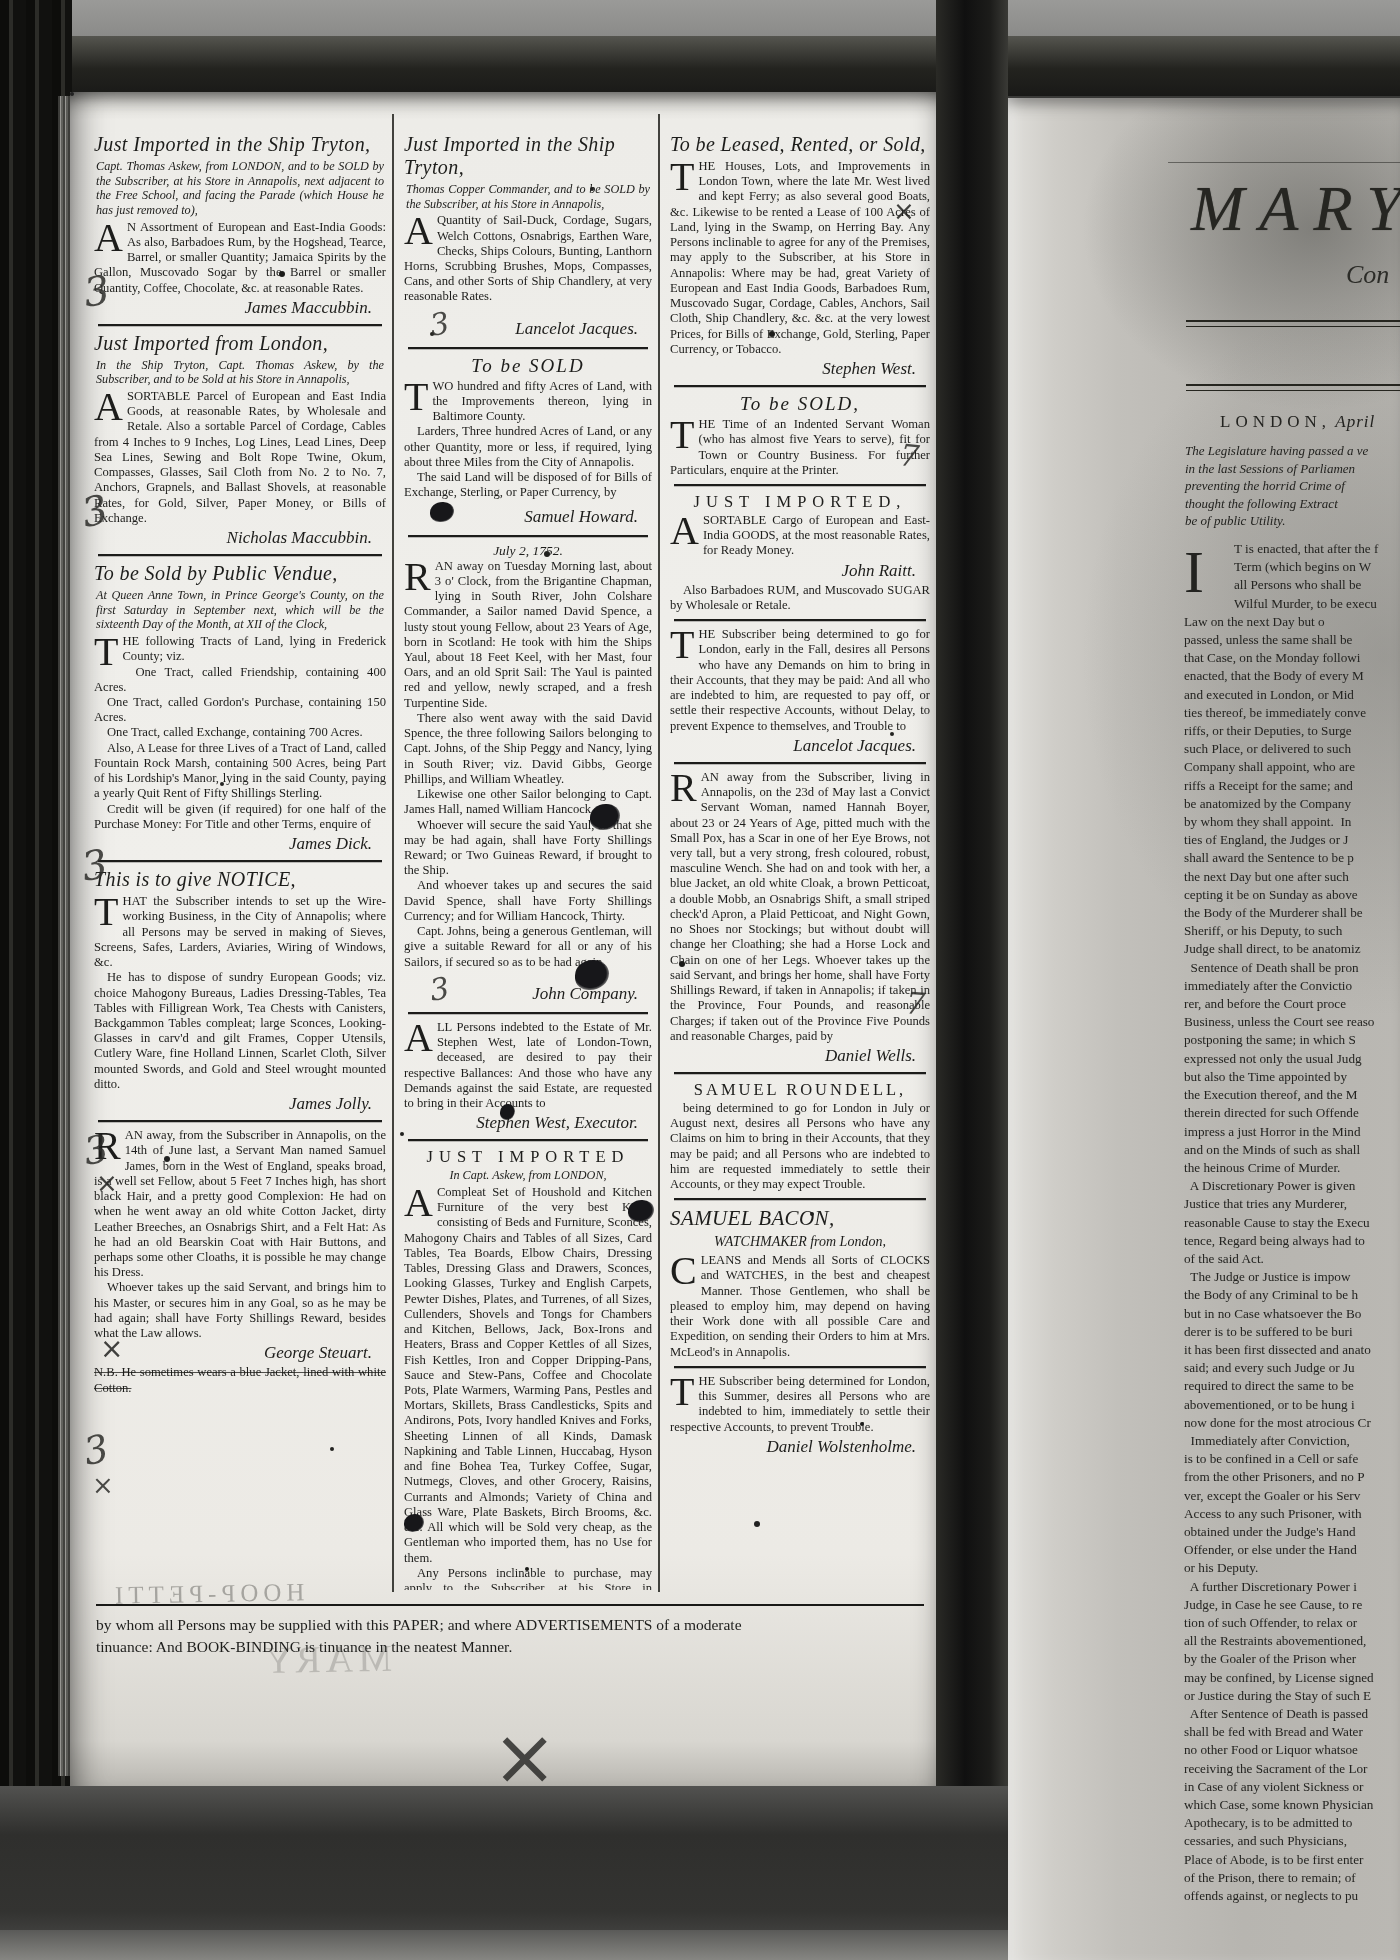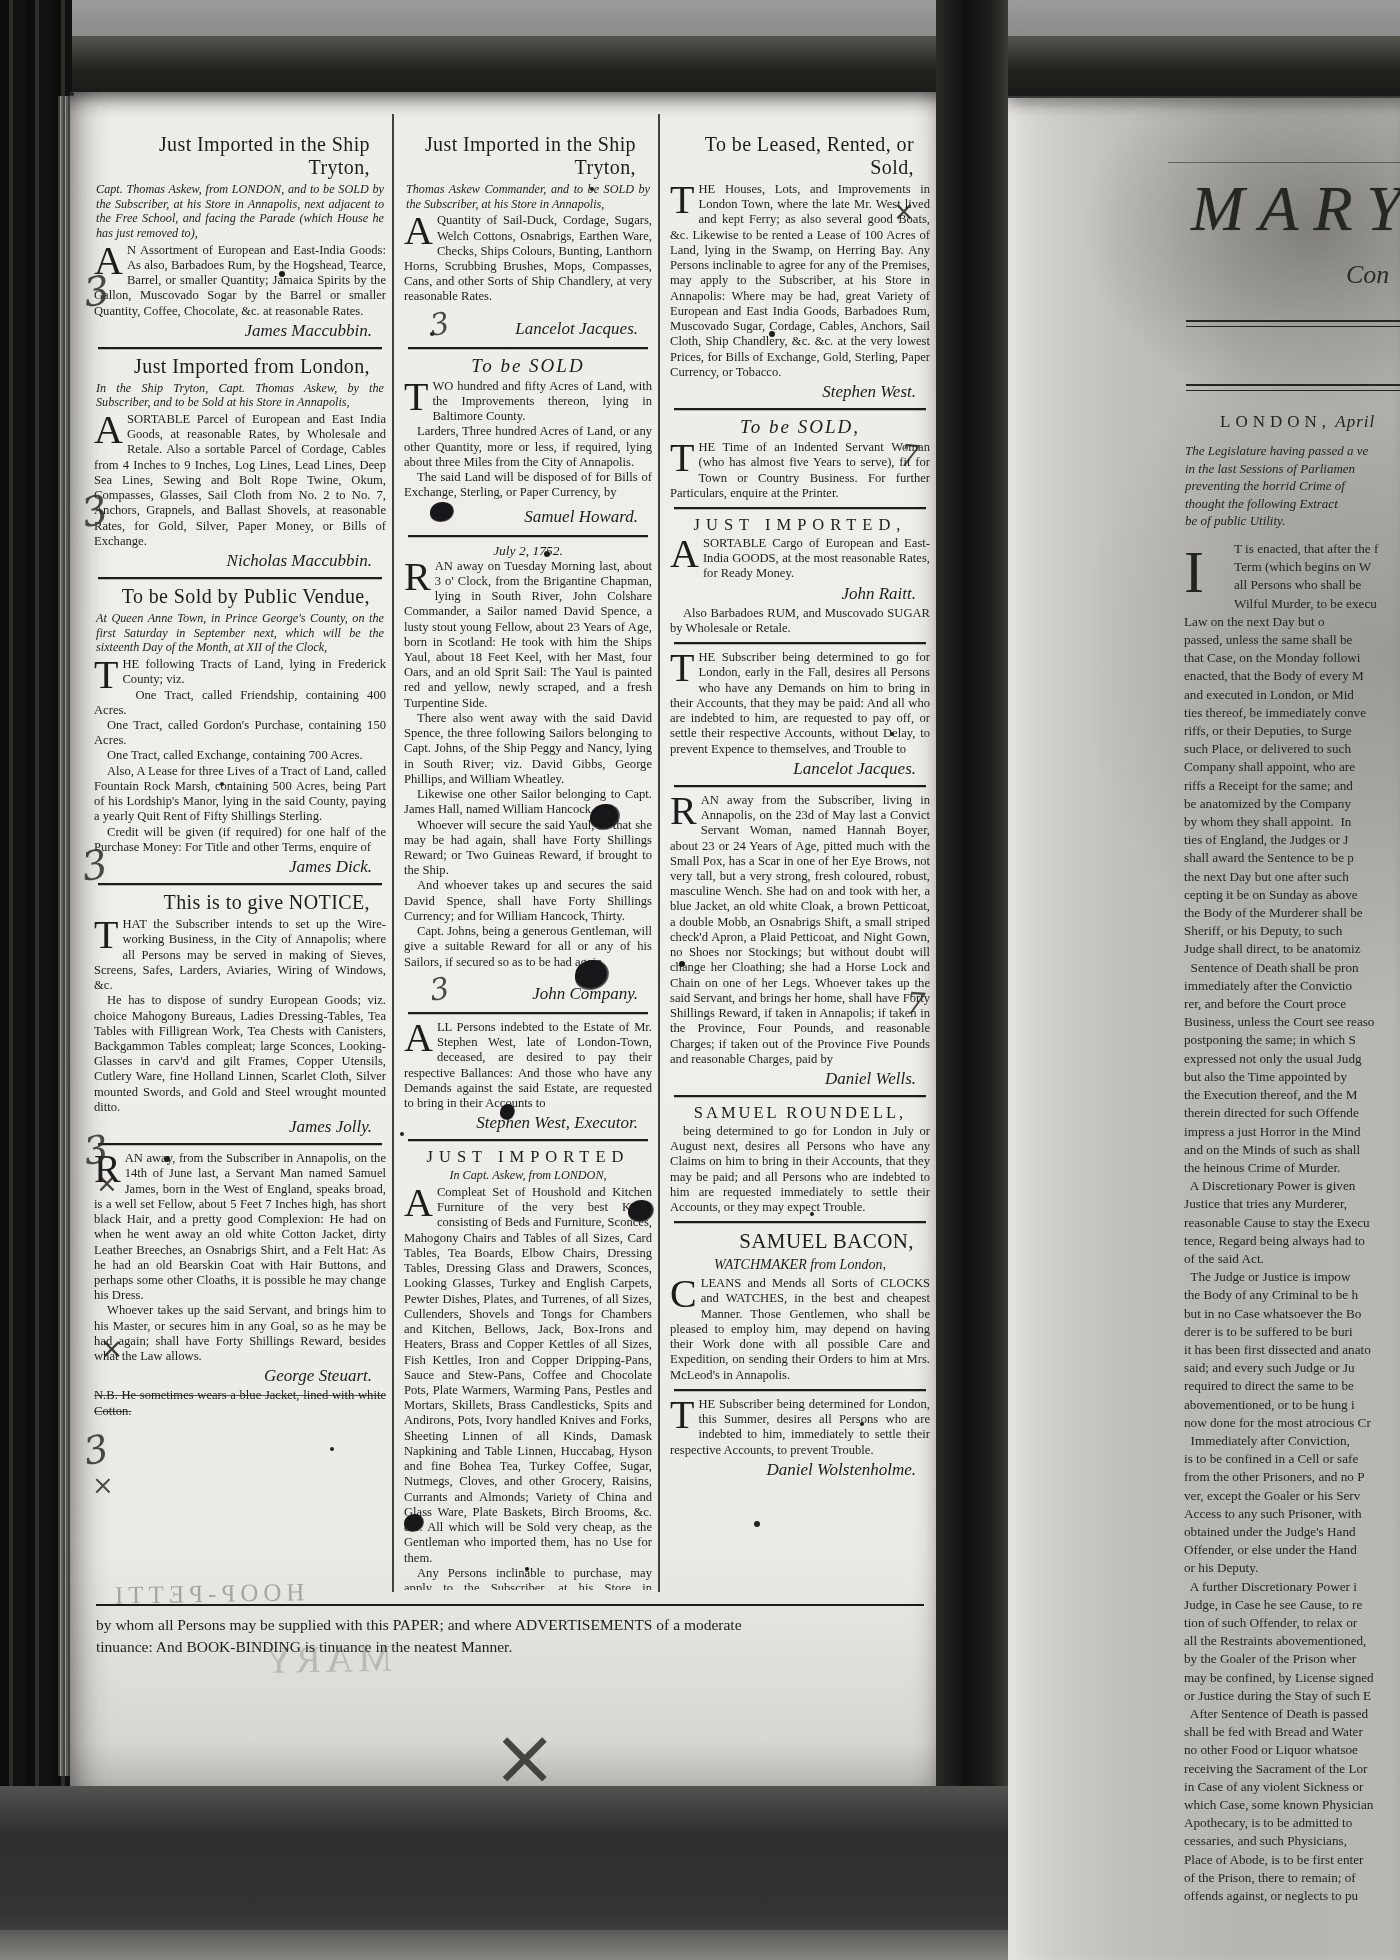--- a/index.html
+++ b/index.html
@@ -25,21 +25,21 @@
   .page-left{position:absolute;left:70px;top:92px;width:868px;height:1700px;
     background:linear-gradient(180deg,#d8d7d2 0,#edecE8 28px,#f0efeb 46%,#eceae5 86%,#d8d6d0 97%,#b5b3ad);
     box-shadow:inset 26px 0 34px -22px rgba(0,0,0,.55), inset -18px 0 26px -18px rgba(0,0,0,.35), inset 0 16px 18px -12px rgba(0,0,0,.6);}
   .colrule{position:absolute;top:22px;width:2px;height:1478px;background:#23231f;opacity:.85;}
   .cr1{left:322px;} .cr2{left:588px;}
   .col{position:absolute;top:38px;overflow:hidden;}
   .col1{left:24px;width:292px;height:1478px;}
   .col2{left:334px;width:248px;height:1460px;}
   .col3{left:600px;width:260px;height:1455px;}
   
-  .ti{font-size:20px;text-align:right;margin:3px 16px 3px;letter-spacing:.4px;}
+  .ti{font-style:italic;font-size:20px;text-align:left;margin:3px 0 3px;letter-spacing:.4px;}
   .tbig{font-style:italic;font-size:19px;text-align:center;letter-spacing:2px;margin:3px 0 2px;}
   .tcaps{font-size:16.5px;text-align:center;letter-spacing:6px;margin:4px 0 1px;}
   .sub{font-style:italic;font-size:12.2px;line-height:1.2;text-align:justify;margin:0 2px 2px;}
   .bd{font-size:12.6px;line-height:1.21;text-align:justify;margin:0;}
   .ind{text-indent:13px;}
   .dc{float:left;font-size:40px;line-height:30px;padding:3px 4px 0 0;}
   .sig{font-style:italic;font-size:17px;text-align:right;padding-right:14px;margin:2px 0 2px;flex:1;}
   .sigrow{display:flex;align-items:baseline;padding-left:26px;margin:1px 0;}
   .dline{font-style:italic;font-size:13.5px;text-align:center;margin:2px 0 0;}
   .rule{border-top:2px solid #1c1c1a;box-shadow:0 1px 0 rgba(20,20,18,.25);margin:6px 4px;}
@@ -134,21 +134,21 @@
       <div class="rule"></div>
 
       <p class="bd"><span class="dc">R</span><span>AN away, from the Subscriber in Annapolis, on the 14th of June last, a Servant Man named Samuel James, born in the West of England, speaks broad, is a well set Fellow, about 5 Feet 7 Inches high, has short black Hair, and a pretty good Complexion: He had on when he went away an old white Cotton Jacket, dirty Leather Breeches, an Osnabrigs Shirt, and a Felt Hat: As he had an old Bearskin Coat with Hair Buttons, and perhaps some other Cloaths, it is possible he may change his Dress.</span></p>
       <p class="bd ind">Whoever takes up the said Servant, and brings him to his Master, or secures him in any Goal, so as he may be had again; shall have Forty Shillings Reward, besides what the Law allows.</p>
       <div class="sig">George Steuart.</div>
       <p class="bd nb">N.B. He sometimes wears a blue Jacket, lined with white Cotton.</p>
     </div>
 
     <div class="col col2">
       <div class="ti">Just Imported in the Ship Tryton,</div>
-      <div class="sub">Thomas Askew Commander, and to be SOLD by the Subscriber, at his Store in Annapolis,</div>
+      <div class="sub">Thomas Copper Commander, and to be SOLD by the Subscriber, at his Store in Annapolis,</div>
       <p class="bd"><span class="dc">A</span><span> Quantity of Sail-Duck, Cordage, Sugars, Welch Cottons, Osnabrigs, Earthen Ware, Checks, Ships Colours, Bunting, Lanthorn Horns, Scrubbing Brushes, Mops, Compasses, Cans, and other Sorts of Ship Chandlery, at very reasonable Rates.</span></p>
       <div class="sigrow">
           <span class="hw hw3">3</span>
           <span class="sig">Lancelot Jacques.</span>
         </div>
       <div class="rule"></div>
 
       <div class="tbig">To be SOLD</div>
       <p class="bd"><span class="dc">T</span><span>WO hundred and fifty Acres of Land, with the Improvements thereon, lying in Baltimore County.</span></p>
       <p class="bd ind">Larders, Three hundred Acres of Land, or any other Quantity, more or less, if required, lying about three Miles from the City of Annapolis.</p>

